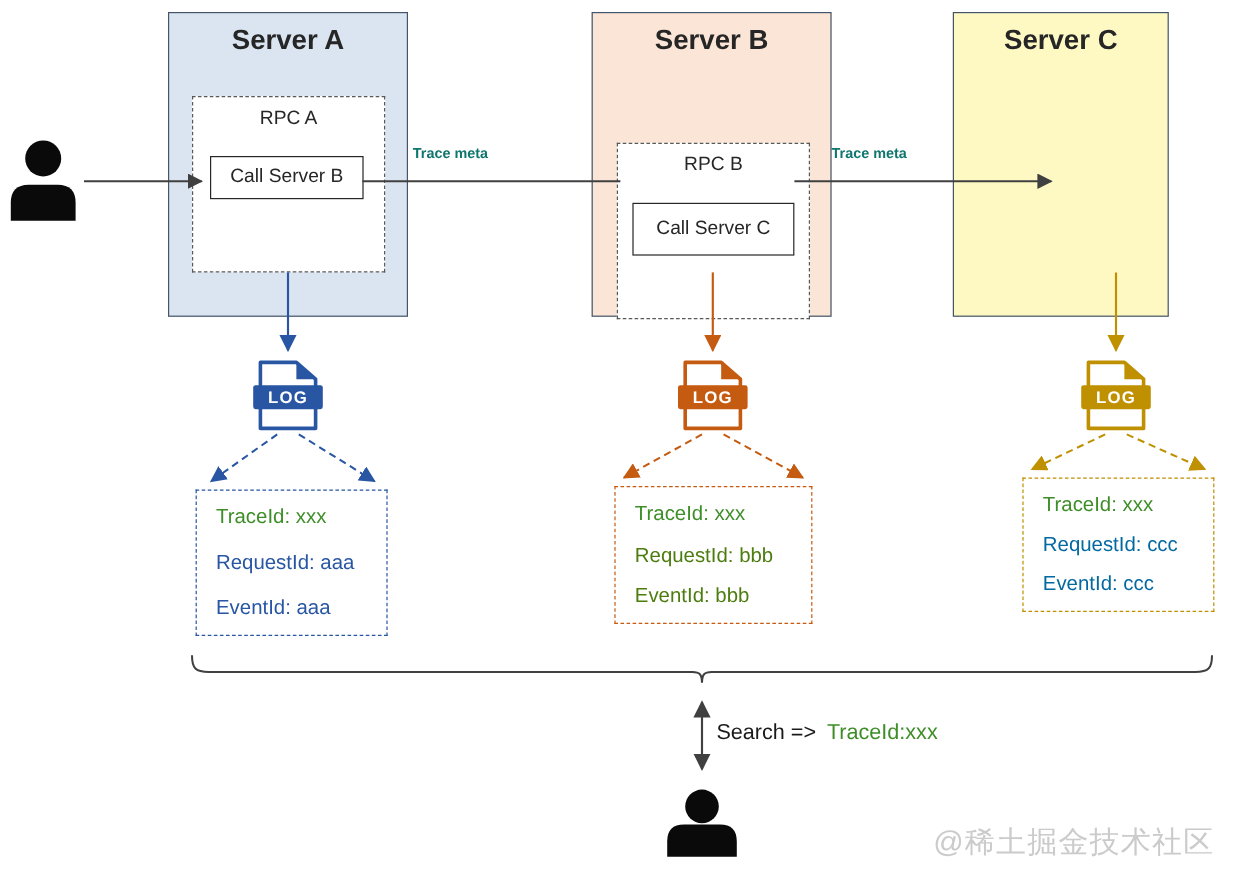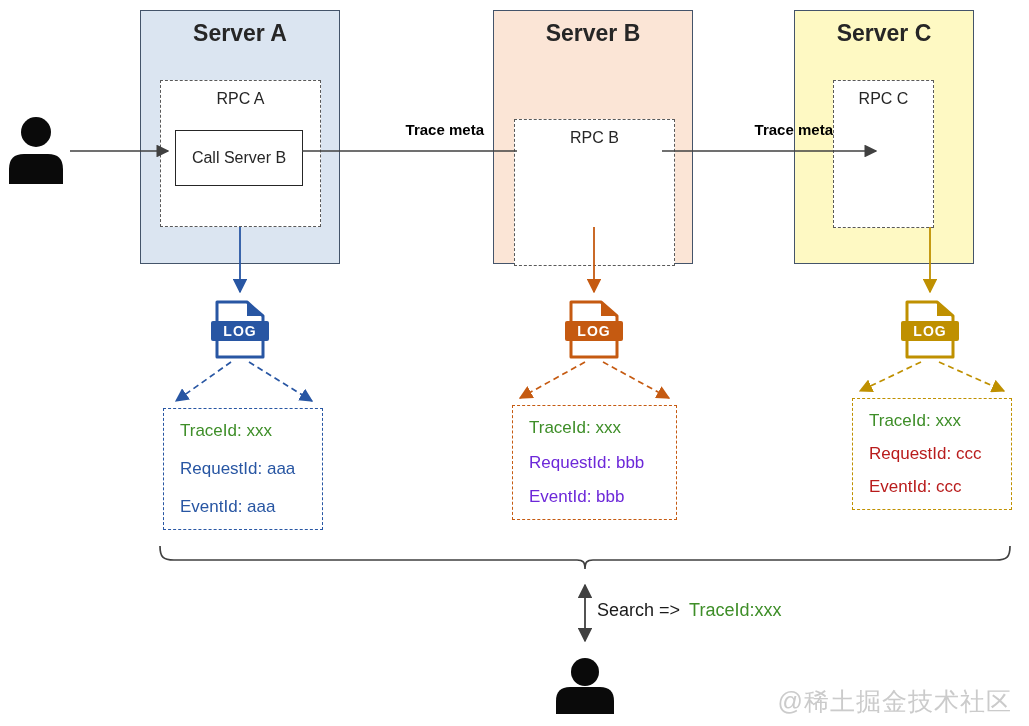--- a/index.html
+++ b/index.html
@@ -14,38 +14,38 @@
   #server-c{left:794px;width:180px;background:#fef9c3;}
   .server-title{position:absolute;top:9px;left:0;right:0;text-align:center;
     font-size:23px;font-weight:600;color:#262626;}
   .rpc{position:absolute;background:#fff;border:1.6px dashed #595959;box-sizing:border-box;}
   #rpc-a{left:19px;top:69px;width:161px;height:147px;}
   #rpc-b{left:20px;top:69px;width:161px;height:147px;margin-top:39px;}
   #rpc-c{left:38px;top:69px;width:101px;height:148px;}
   .rpc-title{position:absolute;top:9px;left:0;right:0;text-align:center;font-size:16px;color:#262626;}
   .callbox{position:absolute;background:#fff;border:1.4px solid #262626;box-sizing:border-box;
     display:flex;align-items:center;justify-content:center;font-size:16px;color:#262626;white-space:nowrap;}
-  #call-a{left:14px;top:49px;width:128px;height:56px;}
+  #call-a{left:14px;top:49px;width:128px;height:36px;}
   #call-b{left:12px;top:49px;width:135px;height:44px;}
   
-  .trace-label{position:absolute;width:140px;text-align:right;font-size:15px;
-    font-weight:600;color:#000000;}
+  .trace-label{position:absolute;width:140px;text-align:left;font-size:12px;
+    font-weight:600;color:#0f766e;}
   #trace-meta-1{left:344px;top:121px;}
   #trace-meta-2{left:693px;top:121px;}
   
   .tracebox{position:absolute;box-sizing:border-box;background:#fff;
     display:flex;flex-direction:column;justify-content:space-between;
     padding:12px 4px 12px 16px;font-size:17px;white-space:nowrap;}
   #tracebox-a{left:163px;top:408px;width:160px;height:122px;border:1.7px dashed #2856a3;}
   #tracebox-b{left:512px;top:405px;width:165px;height:115px;border:1.7px dashed #c55a11;}
   #tracebox-c{left:852px;top:398px;width:160px;height:112px;border:1.7px dashed #bf9000;}
   .t-green{color:#3e8e28;}
   .t-blue{color:#2856a3;}
-  .t-orange{color:#6d28d9;}
-  .t-gold{color:#b91c1c;}
+  .t-orange{color:#4d7c0f;}
+  .t-gold{color:#0369a1;}
   
   .search-label{position:absolute;left:597px;top:600px;font-size:18px;color:#1a1a1a;white-space:nowrap;}
   .search-label .query{color:#3e8e28;margin-left:9px;}
   .watermark{position:absolute;right:17px;top:685px;font-size:25px;color:#cbcbcb;letter-spacing:1px;}
   
   svg.overlay{position:absolute;left:0;top:0;z-index:5;}
   .log-banner-text{font-weight:bold;font-size:14px;letter-spacing:1px;fill:#ffffff;}
 </style>
 </head>
 <body>
@@ -55,28 +55,26 @@
   <div class="rpc" id="rpc-a">
     <div class="rpc-title">RPC A</div>
     <div class="callbox" id="call-a">Call Server B</div>
   </div>
 </div>
 
 <div class="server" id="server-b">
   <div class="server-title">Server B</div>
   <div class="rpc" id="rpc-b">
     <div class="rpc-title">RPC B</div>
+    <div class="callbox" id="call-b">Call Server C</div>
   </div>
 </div>
 
 <div class="server" id="server-c">
   <div class="server-title">Server C</div>
-  <div class="rpc" id="rpc-c">
-    <div class="rpc-title">RPC C</div>
-  </div>
 </div>
 
 <div class="trace-label" id="trace-meta-1">Trace meta</div>
 <div class="trace-label" id="trace-meta-2">Trace meta</div>
 
 <div class="tracebox" id="tracebox-a">
   <div class="t-green">TraceId: xxx</div>
   <div class="t-blue">RequestId: aaa</div>
   <div class="t-blue">EventId: aaa</div>
 </div>

